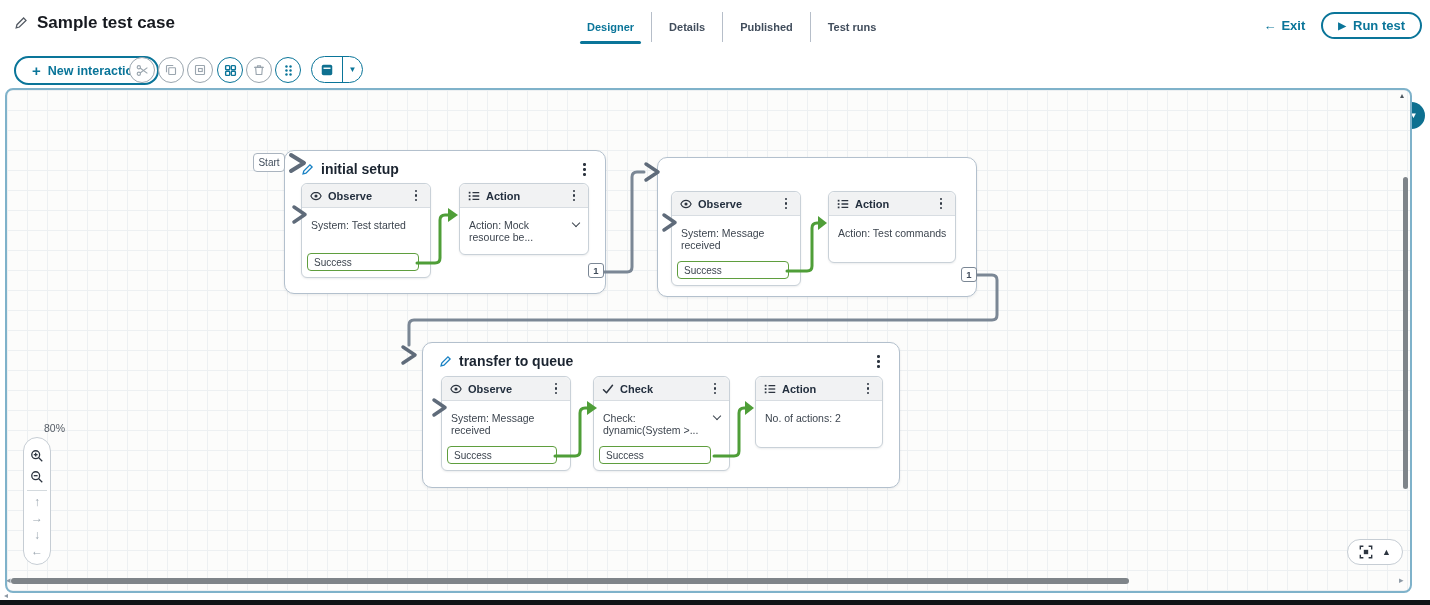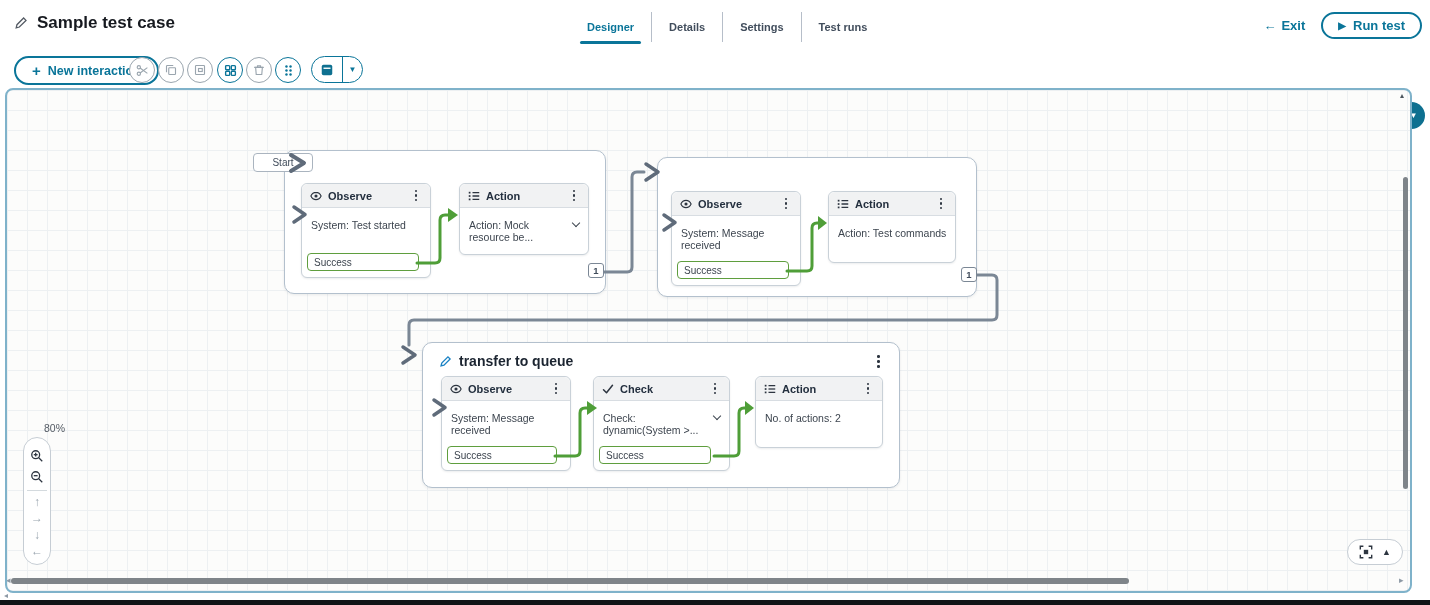--- a/index.html
+++ b/index.html
@@ -61,21 +61,21 @@
   .kebab.sm i { width:2.2px; height:2.2px; }
 
   .card { position:absolute; background:#fff; border:1px solid #c9d1d8; border-radius:6px; box-shadow:0 1px 2px rgba(0,20,40,.08); }
   .card-hdr { height:24px; background:#f1f2f3; border-bottom:1px solid #d8dde2; border-radius:6px 6px 0 0; display:flex; align-items:center; gap:6px; padding:0 8px; }
   .card-title { font-size:11px; font-weight:bold; color:#232f3e; }
   .card-body { padding:11px 7px 0 9px; font-size:10.5px; color:#3d454f; display:flex; align-items:flex-start; gap:4px; }
   .card-body .txt { flex:1; }
   .chev-down { width:6px; height:6px; border-right:1.6px solid #3d454f; border-bottom:1.6px solid #3d454f; transform:rotate(45deg); margin-top:1px; margin-right:2px; flex:none; cursor:pointer; }
   .port { position:absolute; left:5px; bottom:6px; height:18px; border:1.5px solid #5f9e3e; border-radius:4px; background:#fff; display:flex; align-items:center; padding:0 6px; font-size:10px; color:#3d454f; cursor:pointer; }
 
-  .start-tag { position:absolute; width:60px; height:19px; background:#fff; border:1px solid #aab4bf; border-radius:4px; display:flex; align-items:center; justify-content:center; font-size:10px; color:#414d5c; z-index:3; }
+  .start-tag { position:absolute; width:32px; height:19px; background:#fff; border:1px solid #aab4bf; border-radius:4px; display:flex; align-items:center; justify-content:center; font-size:10px; color:#414d5c; z-index:3; }
   .badge { position:absolute; width:16px; height:15px; background:#fff; border:1.5px solid #7b8795; border-radius:3px; display:flex; align-items:center; justify-content:center; font-size:9.5px; font-weight:bold; color:#414d5c; z-index:6; cursor:pointer; }
 
   
   .zoom-level { position:absolute; left:21px; top:332px; font-size:10.5px; color:#545b64; z-index:8;margin-left:16px; }
   .zoom-pad { position:absolute; left:16px; top:347px; width:28px; height:128px; background:#fff; border:1px solid #c6cdd4; border-radius:15px; z-index:8; display:flex; flex-direction:column; align-items:center; padding:7px 0 5px; }
   .zoom-pad .zbtn { height:22px; display:flex; align-items:center; justify-content:center; cursor:pointer; }
   .zoom-pad .zdiv { width:20px; height:1px; background:#d4dade; margin:3px 0; }
   .zoom-pad .nav { font-size:12px; color:#9aa5af; height:17px; display:flex; align-items:center; cursor:pointer; }
 
   .fit-pill { position:absolute; left:1340px; top:449px; width:56px; height:26px; background:#fff; border:1px solid #c6cdd4; border-radius:14px; display:flex; align-items:center; justify-content:center; gap:9px; z-index:8; cursor:pointer; }
@@ -103,21 +103,21 @@
       <span>
         <svg width="14" height="14" viewBox="0 0 16 16">
             <path d="M2.5 13.5l.9-3.6 7.6-7.6 2.7 2.7-7.6 7.6-3.6.9z" fill="none" stroke="#545b64" stroke-width="1.5"></path>
           </svg>
       </span>
       <span class="title">Sample test case</span>
     </div>
     <div class="tabs">
       <div class="tab active">Designer</div>
       <div class="tab">Details</div>
-      <div class="tab">Settings</div>
+      <div class="tab">Published</div>
       <div class="tab">Test runs</div>
     </div>
     <div class="hdr-right">
       <div class="exit-link">
         <span>←</span>
         <span>Exit</span>
       </div>
       <div class="runtest-btn">
         <span class="tri">▶</span>
         <span>Run test</span>
@@ -279,20 +279,33 @@
         <path d="M 597 182 H 620 Q 625 182 625 177 V 87 Q 625 82 630 82 H 637"></path>
         <path d="M 970 185 H 985 Q 990 185 990 190 V 225 Q 990 230 985 230 H 407 Q 402 230 402 235 V 255"></path>
       </g>
       <polyline points="639,74 651,82 639,90" fill="none" stroke="#5f6b7a" stroke-width="3.5" stroke-linecap="round" stroke-linejoin="round"></polyline>
       <polyline points="396,257 408,265 396,273" fill="none" stroke="#5f6b7a" stroke-width="3.5" stroke-linecap="round" stroke-linejoin="round"></polyline>
     </svg>
 
     <div class="start-tag" style="left:246px; top:63px;">Start</div>
 
     <div class="block" style="left:277px; top:60px; width:322px; height:144px;">
+      <div class="block-hdr">
+        <span>
+          <svg width="13" height="13" viewBox="0 0 16 16">
+              <path d="M2.5 13.5l.9-3.6 7.6-7.6 2.7 2.7-7.6 7.6-3.6.9z" fill="none" stroke="#1a82c4" stroke-width="1.6"></path>
+            </svg>
+        </span>
+        <span class="block-title">initial setup</span>
+        <span class="kebab">
+            <i></i>
+            <i></i>
+            <i></i>
+          </span>
+      </div>
       <div class="card" style="left:16px; top:32px; width:130px; height:95px;">
         <div class="card-hdr">
           <span>
             <svg width="12" height="12" viewBox="0 0 16 16">
                 <path d="M8 3.2C4.7 3.2 2 6.2 1.2 8 2 9.8 4.7 12.8 8 12.8S14 9.8 14.8 8C14 6.2 11.3 3.2 8 3.2z" fill="none" stroke="#2d3540" stroke-width="1.5"></path>
                 <circle cx="8" cy="8" r="2.1" fill="#2d3540"></circle>
               </svg>
           </span>
           <span class="card-title">Observe</span>
           <span class="kebab sm">

